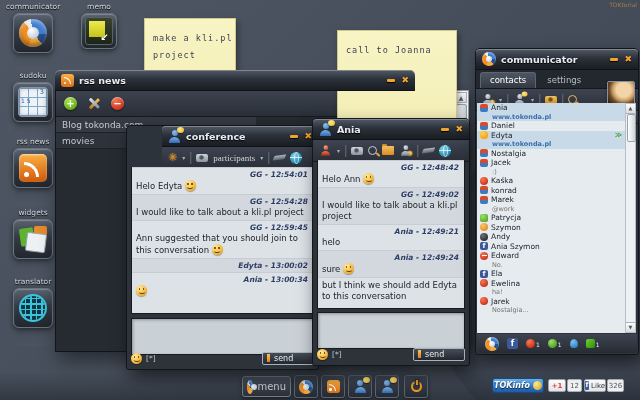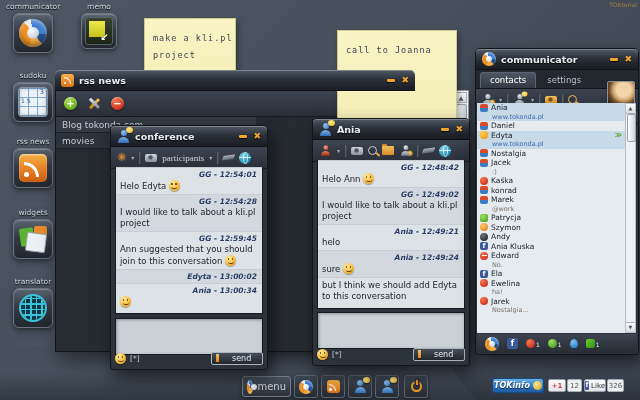--- a/index.html
+++ b/index.html
@@ -152,21 +152,21 @@
   
   .chatwin .chat-area{background:#dde2e7;border:1px solid #171b20;border-top:none;overflow:hidden;}
   .msg-block{border-top:1px solid #c6cdd4;padding:1px 0 2px 0;}
   .msg-block.alt{background:#d2d8de;}
   .msg-hdr{font-size:7.5px;font-weight:bold;font-style:italic;color:#2c3e66;text-align:right;padding:1px 5px 0 0;}
   .msg-text{font-size:8.5px;color:#20262c;padding:1px 4px 0 4px;line-height:11px;}
   .chat-input{position:absolute;left:4px;right:4px;background:#c9d0d6;border:1px solid #171b20;
        box-shadow:inset 1px 1px 3px rgba(0,0,0,.3);}
   .chat-bottom{position:absolute;left:4px;right:4px;height:16px;display:flex;align-items:center;gap:4px;}
   .emo-hint{font-size:7.5px;color:#c3c9d1;}
-  .send-btn{margin-left:auto;width:52px;height:13px;display:flex;align-items:center;gap:13px;padding:0 4px;
+  .send-btn{margin-left:auto;width:52px;height:13px;display:flex;align-items:center;gap:4px;padding:0 4px;
        background:linear-gradient(#454d58,#23282f);border:1px solid #aab2bc;border-radius:2px;box-sizing:border-box;cursor:pointer;}
   .send-bar{width:3px;height:8px;background:linear-gradient(#f6c35a,#e0821a);}
   .send-label{font-size:8px;color:#e8ecf1;}
   .parts-label{font-size:9px;color:#cfd4da;font-family:Liberation Serif, serif;}
 
   
   #comm-window{left:475px;top:48px;width:162px;height:305px;}
   #comm-tabs{height:18px;display:flex;align-items:flex-end;background:#23282f;border-bottom:1px solid #14181d;padding:0 4px;gap:2px;}
   .tab{font-size:8.5px;padding:2px 9px 3px;border-radius:3px 3px 0 0;color:#b8bfc7;cursor:pointer;}
   .tab.active{background:linear-gradient(#4c5561,#333a44);color:#fff;border:1px solid #5d6573;border-bottom:none;}
@@ -174,21 +174,21 @@
        display:flex;align-items:center;gap:5px;padding:0 5px;position:relative;}
   #comm-avatar{position:absolute;right:3px;top:-8px;width:26px;height:26px;border:1px solid #8a929c;border-radius:2px;
        background:radial-gradient(circle at 60% 30%,#f2d4a8 0 30%,#caa06a 45%,#6d4a28 60%,#30241a 80%);box-shadow:0 1px 3px rgba(0,0,0,.5);}
   #comm-allbar{height:12px;display:flex;align-items:center;padding:0 6px;background:linear-gradient(#3a414b,#2b3038);
        font-size:8px;color:#dfe3e8;border-bottom:1px solid #171b20;}
   #comm-allbar .gmin{margin-left:auto;margin-right:14px;width:7px;height:2px;background:#f2a42c;}
   #comm-list{position:absolute;left:1px;right:13px;top:54px;bottom:21px;background:#e6ebf0;overflow:hidden;}
   .c-row{display:flex;align-items:center;gap:3px;padding:0 3px;height:9.5px;font-size:7.5px;color:#20262c;white-space:nowrap;}
   .c-row.hl{background:#c8d9e8;}
   .c-desc{height:8.5px;padding-left:15px;font-size:6.5px;color:#7a736b;display:flex;align-items:center;}
-  .c-desc.link{color:#3a6fae;}
+  .c-desc.link{color:#3a6fae;font-weight:bold;}
   .c-desc.hl{background:#c8d9e8;}
   .share{margin-left:auto;color:#3f9e1f;font-size:7px;font-weight:bold;}
   .st{width:8px;height:8px;border-radius:50%;flex:0 0 auto;}
   .st-gg{border-radius:2px;background:linear-gradient(#d94a2a 0 45%,#3a7bc4 45% 100%);}
   .st-sun{background:radial-gradient(circle at 35% 30%,#ffd24c,#ef8d12);box-shadow:0 0 2px #ffc040;}
   .st-red{background:radial-gradient(circle at 35% 30%,#f27a55,#c41708);}
   .st-red-busy{background:radial-gradient(circle at 35% 30%,#f27a55,#c41708);position:relative;}
   .st-red-busy::after{content:"";position:absolute;left:1.5px;top:3.2px;width:5px;height:1.5px;background:#fff;}
   .st-green{background:radial-gradient(circle at 35% 30%,#9fe060,#3f9e1f);border-radius:2px;}
   .st-orange{background:radial-gradient(circle at 35% 30%,#ffc46a,#e07c10);}
@@ -341,21 +341,21 @@
     <div id="rss-titlebar" class="titlebar">
       <span class="ic ic-rss-sm"></span>
       <span class="title-text">rss news</span>
       <span class="winbtns">
         <span class="btn-min"></span>
         <span class="btn-close">✖</span>
       </span>
     </div>
   </div>
 
-  <div class="win chatwin" id="conf-win" style="left:110px;top:125px;width:156px;height:243px;z-index:7;">
+  <div class="win chatwin" id="conf-win" style="left:126px;top:125px;width:156px;height:243px;z-index:7;padding-left:35px;">
     <div class="titlebar">
       <span class="ic ic-person">
           <i class="bubble"></i>
         </span>
       <span class="title-text">conference</span>
       <span class="winbtns">
         <span class="btn-min"></span>
         <span class="btn-close">✖</span>
       </span>
     </div>
@@ -537,21 +537,21 @@
         <div class="c-row">
           <span class="st st-orange"></span>
           <span>Szymon</span>
         </div>
         <div class="c-row">
           <span class="st st-black"></span>
           <span>Andy</span>
         </div>
         <div class="c-row">
           <span class="st st-facebook">f</span>
-          <span>Ania Kluska</span>
+          <span>Ania Szymon</span>
         </div>
         <div class="c-row">
           <span class="st st-red-busy"></span>
           <span>Edward</span>
         </div>
         <div class="c-desc">No.</div>
         <div class="c-row">
           <span class="st st-facebook">f</span>
           <span>Ela</span>
         </div>

